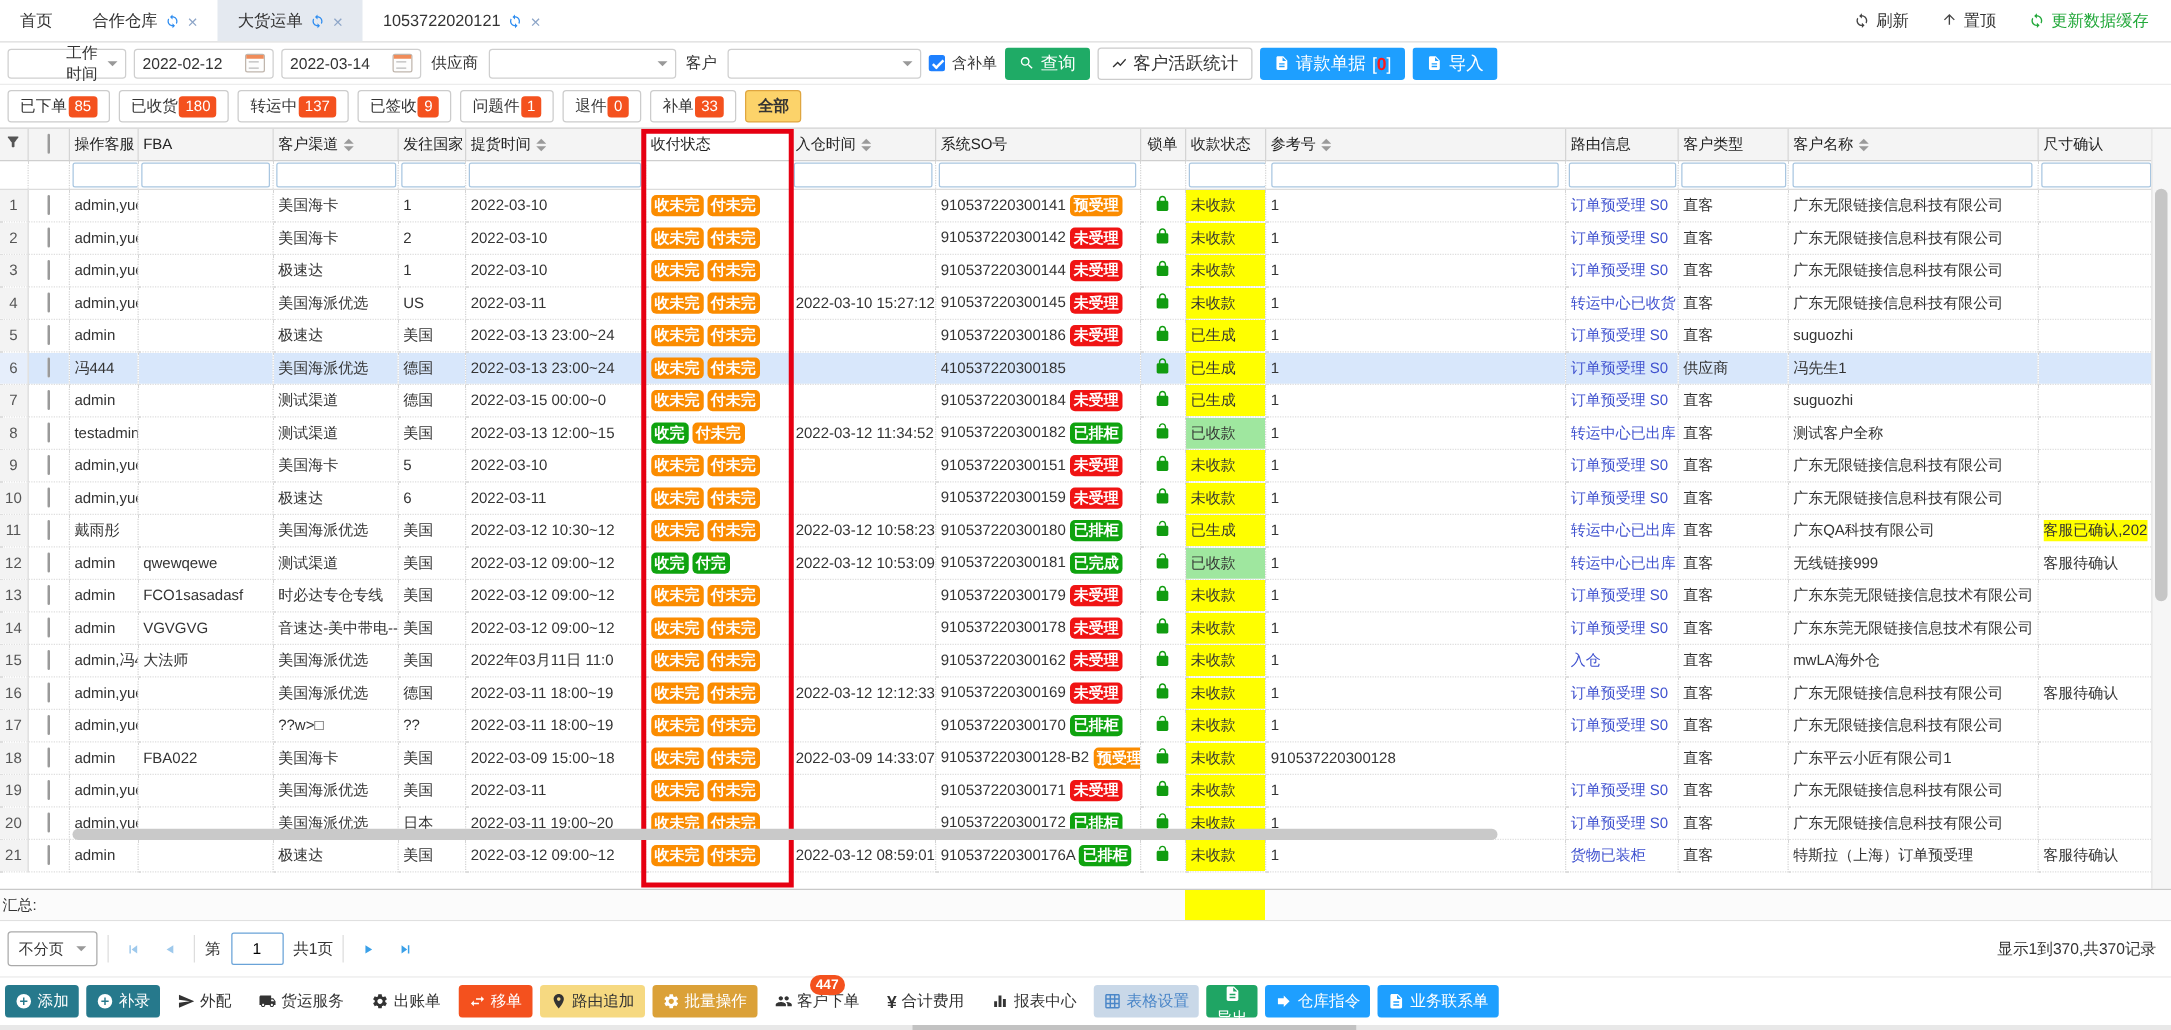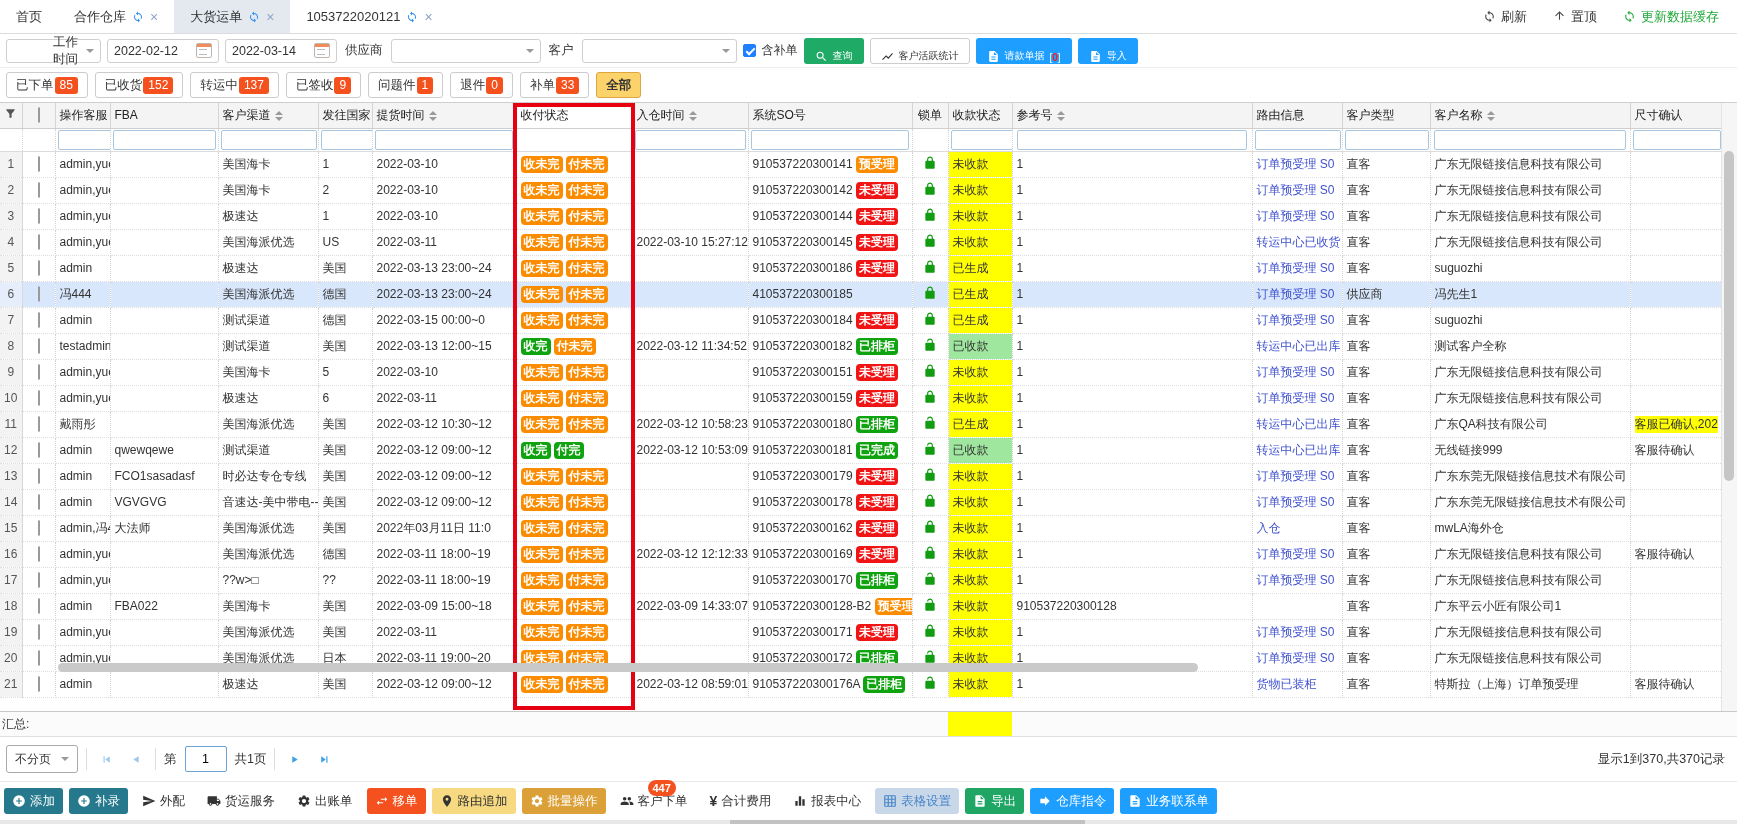--- a/index.html
+++ b/index.html
@@ -25,22 +25,22 @@
   .combo-s{width:150px;justify-content:flex-end;}
   .combo-c{width:155px;justify-content:flex-end;}
   .caret{width:0;height:0;border:4px solid transparent;border-top-color:#999;margin-top:4px;}
   .lbl{margin:0 2px;font-size:12.5px;}
   .cal{width:14px;height:13px;border:1px solid #c0b6ad;border-radius:2px;background:#fdfdfd;position:relative;}
   .cal::before{content:"";position:absolute;top:0;left:0;right:0;height:3px;background:#f08c5a;}
   .cal::after{content:"";position:absolute;bottom:2px;left:2px;width:8px;height:4px;border-top:1px solid #bbb;border-bottom:1px solid #bbb;}
   .cbx{width:13px;height:13px;border:1px solid #9a9a9a;border-radius:2px;background:#fff;box-sizing:border-box;}
   .cbx.checked{background:#1e80ff;border-color:#1e80ff;position:relative;}
   .cbx.checked::after{content:"";position:absolute;left:4px;top:1px;width:3px;height:7px;border:solid #fff;border-width:0 2px 2px 0;transform:rotate(45deg);}
-  .fbtn{height:26px;border-radius:3px;border:1px solid transparent;display:inline-flex;align-items:flex-end;gap:5px;
-    padding:0 10px;font-size:10px;color:#fff;cursor:pointer;background:transparent;font-family:inherit;}
+  .fbtn{height:26px;border-radius:3px;border:1px solid transparent;display:inline-flex;align-items:center;gap:5px;
+    padding:0 10px;font-size:14px;color:#fff;cursor:pointer;background:transparent;font-family:inherit;}
   .fbtn.green{background:#1fab66;}
   .fbtn.white{background:#fff;border-color:#ccc;color:#333;}
   .fbtn.blue{background:#1e9fff;}
   .fbtn .redcnt{color:#ff1a1a;font-weight:bold;}
   
   .statusbar{height:34px;display:flex;align-items:center;gap:7px;padding-left:6px;}
   .stab{height:26px;border:1px solid #ccc;border-radius:3px;background:#fff;display:inline-flex;align-items:center;
     gap:1px;padding:0 9px;font-size:12.5px;color:#333;cursor:pointer;font-family:inherit;}
   .stab .cnt{background:#f4511e;color:#fff;border-radius:3px;padding:0 5px;height:17px;line-height:17px;font-size:12px;}
   .stab.active{background:#fcd36a;border-color:#dfa640;font-weight:bold;}
@@ -91,21 +91,21 @@
   .pg-input{width:36px;height:22px;border:1px solid #6aa3d8;border-radius:2px;text-align:center;font-size:12.5px;font-family:inherit;}
   .pg-info{margin-left:auto;padding-right:12px;font-size:12.5px;color:#333;}
   .toolbar{height:38px;display:flex;align-items:center;gap:6px;padding-left:4px;border-top:1px solid #e8e8e8;background:#fff;}
   .tb{height:26px;border-radius:3px;border:none;display:inline-flex;align-items:center;gap:4px;padding:0 8px;
     font-size:12.5px;background:transparent;color:#333;cursor:pointer;position:relative;font-family:inherit;}
   .tb-teal{background:#26798c;color:#fff;}
   .tb-orangered{background:#f4511e;color:#fff;}
   .tb-yellow{background:#f6d981;color:#333;}
   .tb-amber{background:#dba138;color:#fff;}
   .tb-lightblue{background:#c9d8e8;color:#4a86c8;}
-  .tb-green{background:#1fa564;color:#fff;}
+  .tb-green{background:#1fa564;color:#fff;flex-direction:column;}
   .tb-blue{background:#1e9fff;color:#fff;}
   .tbadge{position:absolute;top:-8px;left:36px;background:#f4511e;color:#fff;border-radius:9px;padding:0 5px;
     height:16px;line-height:16px;font-size:11px;font-weight:bold;}
   .yen{font-size:14px;font-weight:bold;}
   .strip{height:8px;background:#e8e8e8;position:relative;}
   .strip .seg{position:absolute;left:730px;top:0;width:355px;height:100%;background:#c2c2c2;}
   .icon{display:inline-flex;align-items:center;}
 </style>
 </head>
 <body>
@@ -229,21 +229,21 @@
     </button>
   </div>
 
   <div class="statusbar" id="status-tabs">
       <button class="stab">
         <span>已下单</span>
         <span class="cnt">85</span>
       </button>
       <button class="stab">
         <span>已收货</span>
-        <span class="cnt">152</span>
+        <span class="cnt">180</span>
       </button>
       <button class="stab">
         <span>转运中</span>
         <span class="cnt">137</span>
       </button>
       <button class="stab">
         <span>已签收</span>
         <span class="cnt">9</span>
       </button>
       <button class="stab">

